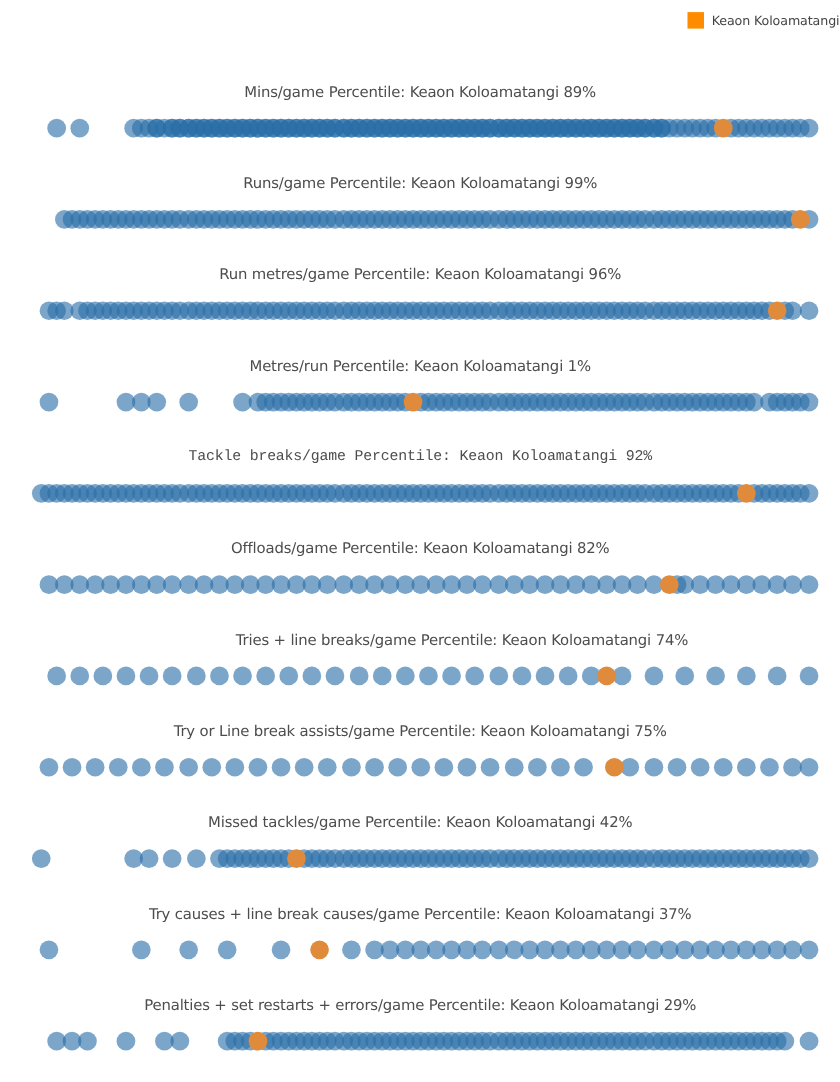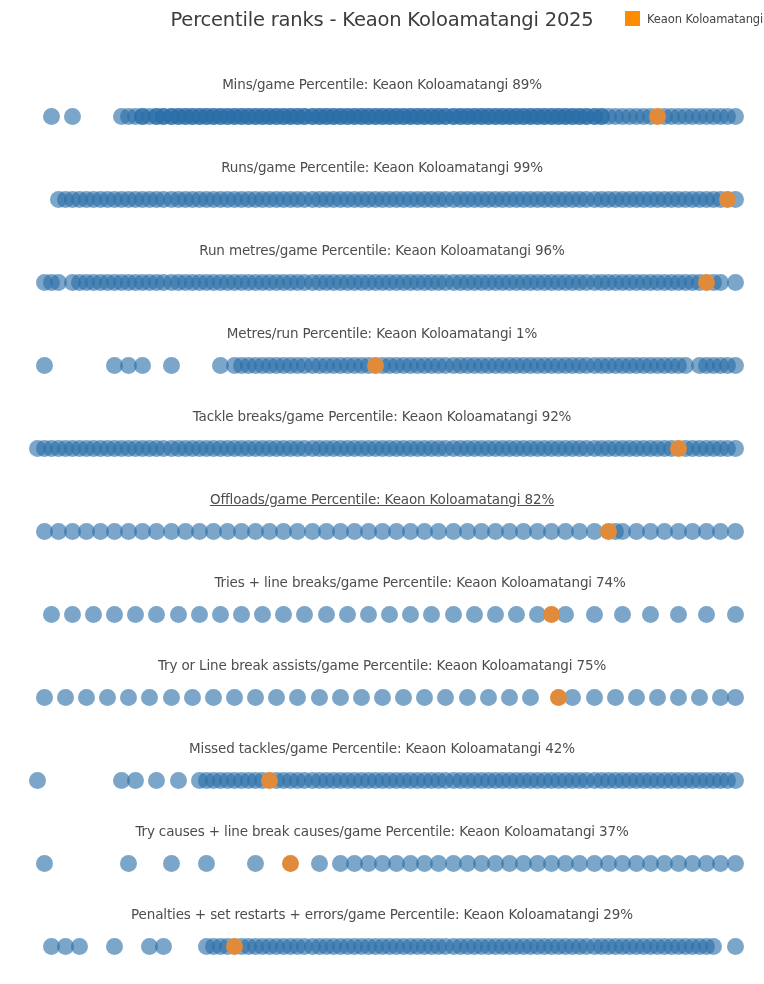--- a/index.html
+++ b/index.html
@@ -100,21 +100,20 @@
     background: #e08a3c;
     opacity: 1;
     z-index: 5;
   }
 </style>
 </head>
 <body>
 
 <div id="chart-root">
 
-  <div class="main-title">Percentile ranks - Keaon Koloamatangi 2025</div>
 
   <div class="legend">
     <span class="legend-swatch"></span>
     <span class="legend-label">Keaon Koloamatangi</span>
   </div>
 
   <div id="panels">
       <div class="panel" style="top: 0px;">
         <div class="panel-title" style="top: 76px;">Mins/game Percentile: Keaon Koloamatangi 89%</div>
         <div class="strip" style="top: 100px;">
@@ -555,21 +554,21 @@
           <div class="dot blue" style="left: 699.75px;"></div>
           <div class="dot blue" style="left: 706.8px;"></div>
           <div class="dot blue" style="left: 713.85px;"></div>
           <div class="dot blue" style="left: 720.9px;"></div>
           <div class="dot blue" style="left: 727.95px;"></div>
           <div class="dot blue" style="left: 735px;"></div>
           <div class="dot highlight" style="left: 375.45px;"></div>
         </div>
       </div>
       <div class="panel" style="top: 0px;">
-        <div class="panel-title" style="top: 408px;">Tackle breaks/game Percentile: Keaon Koloamatangi 92%</div>
+        <div class="panel-title" style="top: 408px; font-family: Liberation Mono, monospace;">Tackle breaks/game Percentile: Keaon Koloamatangi 92%</div>
         <div class="strip" style="top: 432px;">
           <div class="dot blue" style="left: 37.05px;"></div>
           <div class="dot blue" style="left: 44.1px;"></div>
           <div class="dot blue" style="left: 51.15px;"></div>
           <div class="dot blue" style="left: 58.2px;"></div>
           <div class="dot blue" style="left: 65.25px;"></div>
           <div class="dot blue" style="left: 72.3px;"></div>
           <div class="dot blue" style="left: 79.35px;"></div>
           <div class="dot blue" style="left: 86.4px;"></div>
           <div class="dot blue" style="left: 93.45px;"></div>
@@ -660,21 +659,21 @@
           <div class="dot blue" style="left: 699.75px;"></div>
           <div class="dot blue" style="left: 706.8px;"></div>
           <div class="dot blue" style="left: 713.85px;"></div>
           <div class="dot blue" style="left: 720.9px;"></div>
           <div class="dot blue" style="left: 727.95px;"></div>
           <div class="dot blue" style="left: 735px;"></div>
           <div class="dot highlight" style="left: 678.6px;"></div>
         </div>
       </div>
       <div class="panel" style="top: 0px;">
-        <div class="panel-title" style="top: 491px; text-decoration: underline;">Offloads/game Percentile: Keaon Koloamatangi 82%</div>
+        <div class="panel-title" style="top: 491px;">Offloads/game Percentile: Keaon Koloamatangi 82%</div>
         <div class="strip" style="top: 515px;">
           <div class="dot blue" style="left: 44.1px;"></div>
           <div class="dot blue" style="left: 58.2px;"></div>
           <div class="dot blue" style="left: 72.3px;"></div>
           <div class="dot blue" style="left: 86.4px;"></div>
           <div class="dot blue" style="left: 100.5px;"></div>
           <div class="dot blue" style="left: 114.6px;"></div>
           <div class="dot blue" style="left: 128.7px;"></div>
           <div class="dot blue" style="left: 142.8px;"></div>
           <div class="dot blue" style="left: 156.9px;"></div>

